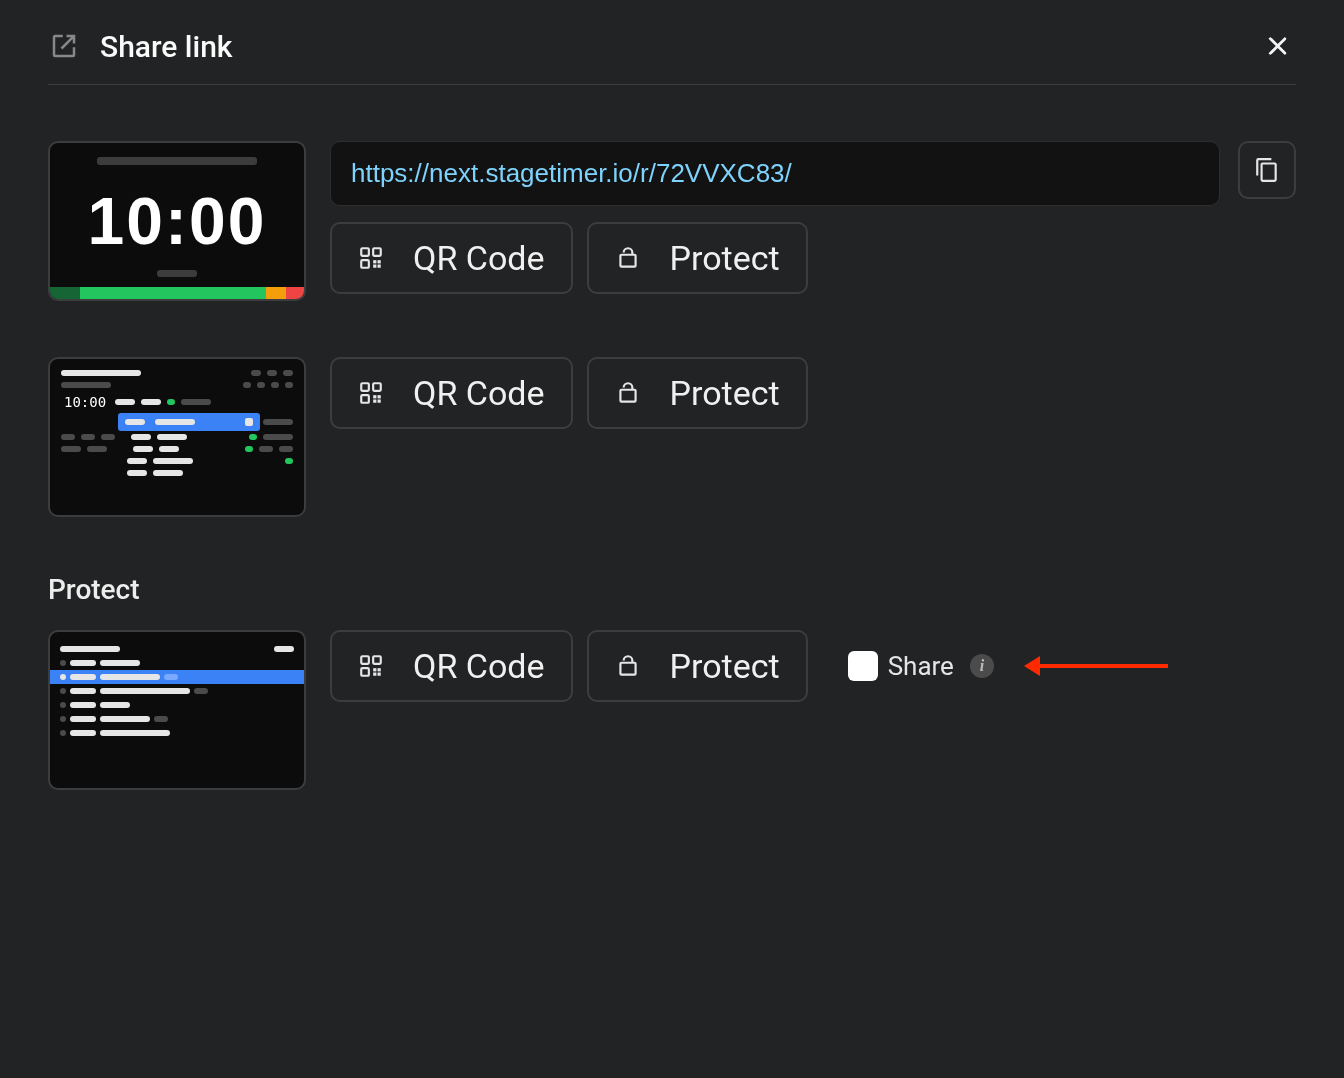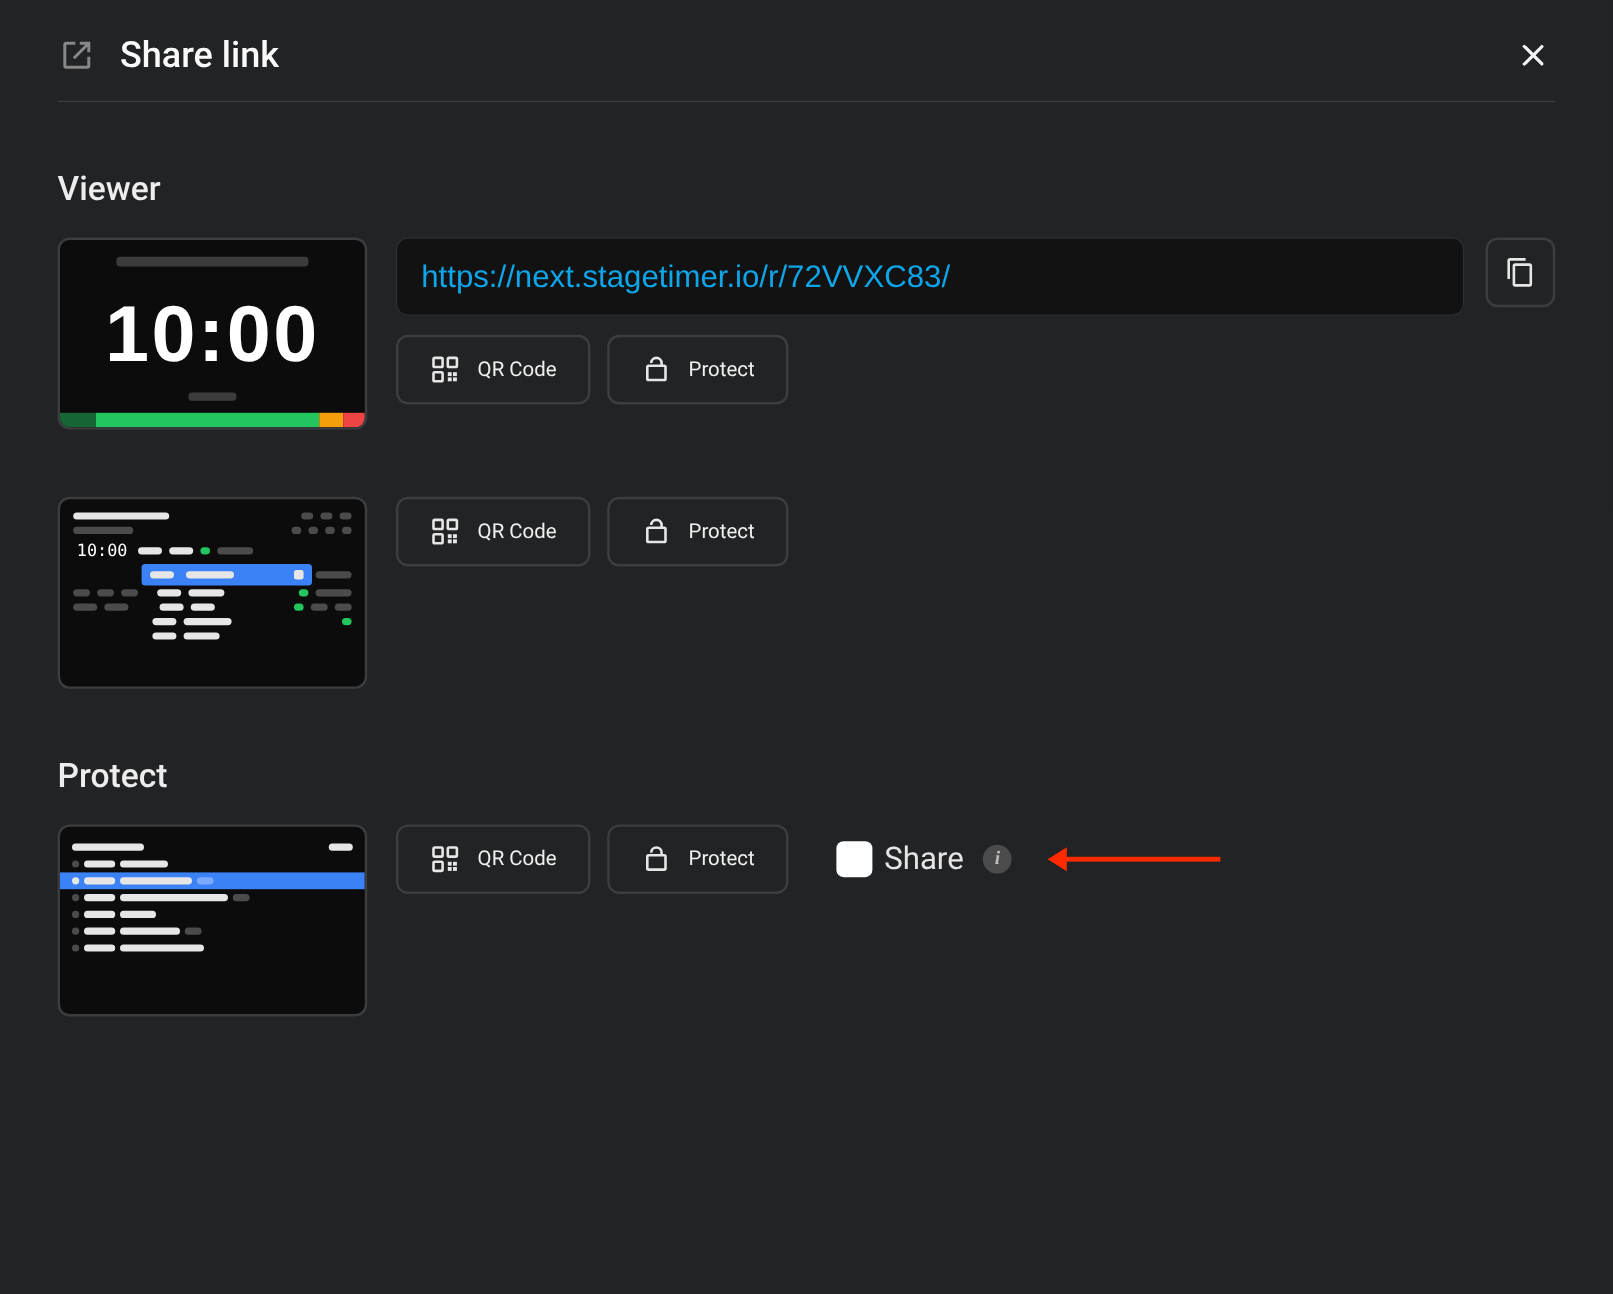--- a/index.html
+++ b/index.html
@@ -115,21 +115,21 @@
     gap: 18px;
     align-items: stretch;
   }
   .url-input {
     flex: 1;
     background: #121213;
     border: 1px solid #2d2e30;
     border-radius: 10px;
     padding: 16px 20px;
     font-size: 26px;
-    color: #0ea5e9;
+    color: #7dd3fc;
     outline: none;
   }
   .copy-btn, .action-btn {
     background: #222324;
     border: 2px solid #3c3d3f;
     border-radius: 10px;
     display: inline-flex;
     align-items: center;
     justify-content: center;
     cursor: pointer;
@@ -139,22 +139,22 @@
     width: 58px;
     height: 58px;
   }
   .action-row {
     display: flex;
     gap: 14px;
     align-items: center;
   }
   .action-btn {
     padding: 14px 26px;
-    font-size: 17px;
-    gap: 14px;
+    font-size: 34px;
+    gap: 29px;
   }
   .notes-ctl {
     display:inline-flex; align-items:center; gap:10px; margin-left:26px;
     font-size:26px; color:#e5e5e5;
   }
   .notes-box {
     width:30px; height:30px; background:#fff; border-radius:6px; display:inline-block;
   }
   .info-i {
     width:24px; height:24px; border-radius:50%; background:#4b4b4b; color:#bcbcbc;
@@ -188,21 +188,20 @@
     </div>
     <span class="close-btn">
       <svg width="28" height="28" viewBox="0 0 24 24" fill="#f2f2f2">
           <path d="M18.3 5.71 12 12l6.3 6.29-1.41 1.42L10.59 13.4 4.3 19.71 2.88 18.29 9.17 12 2.88 5.71 4.3 4.29l6.29 6.3 6.3-6.3z" transform="translate(1 0)"></path>
           <path d="M19 6.41 17.59 5 12 10.59 6.41 5 5 6.41 10.59 12 5 17.59 6.41 19 12 13.41 17.59 19 19 17.59 13.41 12z"></path>
         </svg>
     </span>
   </div>
 
   <div class="section">
-    <div class="section-heading">Viewer</div>
     <div class="row">
       <div class="thumb viewer-thumb">
         <div class="vt-top"></div>
         <div class="vt-time">10:00</div>
         <div class="vt-bot"></div>
         <div class="bar">
             <div class="b1"></div>
             <div class="b2"></div>
             <div class="b3"></div>
             <div class="b4"></div>

